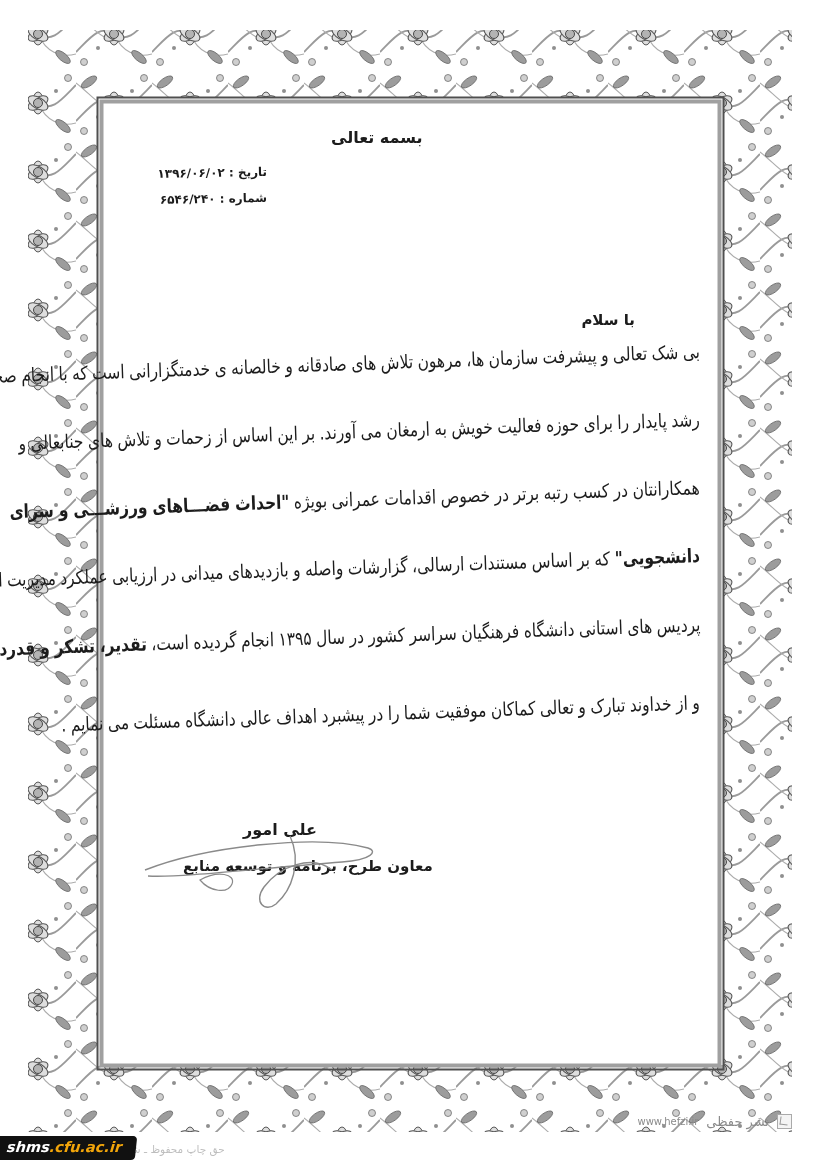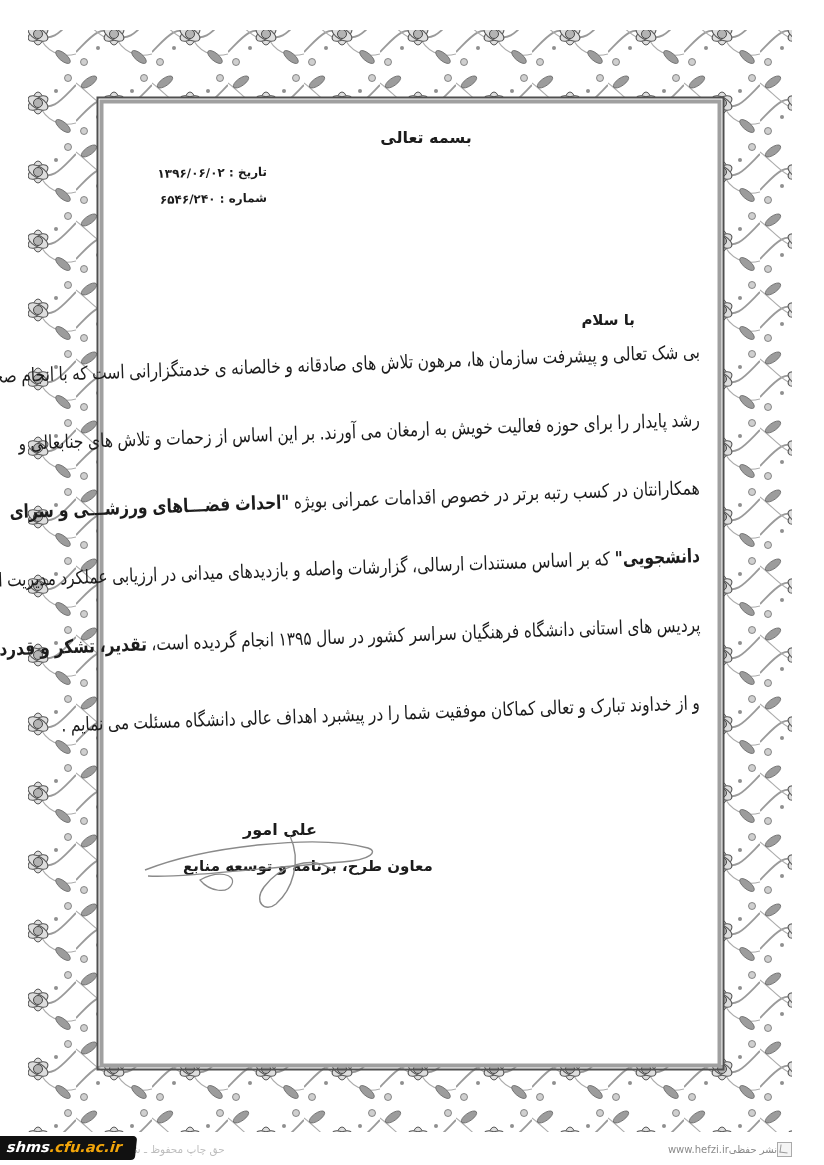--- a/index.html
+++ b/index.html
@@ -5,21 +5,21 @@
   html,body{margin:0;padding:0;background:#ffffff;}
   .page{
     position:relative;width:824px;height:1165px;background:#ffffff;
     font-family:"DejaVu Sans",sans-serif;color:#1c1c1c;overflow:hidden;
   }
   .abs{position:absolute;}
   svg.border-art{position:absolute;left:0;top:0;z-index:0;}
   .content{position:absolute;left:0;top:0;width:824px;height:1165px;z-index:2;}
 
   .besmellah{
-    left:331px;top:128px;width:190px;text-align:center;
+    left:331px;top:128px;width:190px;text-align:left;
     font-weight:bold;font-size:16px;direction:rtl;
   }
   .meta-block{
     left:143px;top:160px;width:124px;direction:rtl;text-align:right;
     font-size:12px;font-weight:bold;line-height:26px;white-space:nowrap;
   }
   .meta-line{transform:rotate(-1deg);}
   .recipient{
     right:181px;top:213px;direction:rtl;text-align:right;
     font-weight:bold;font-size:15px;line-height:31px;white-space:nowrap;
@@ -42,24 +42,24 @@
     font-style:italic;font-weight:bold;font-size:14.5px;
     padding:3px 14px 5px 12px;border-radius:4px;transform:skewX(-6deg);
     white-space:nowrap;z-index:4;
   }
   .site-badge .suffix{color:#f2a50a;}
   .copyright-note{
     left:112px;top:1143px;direction:rtl;font-size:10.5px;color:#555555;
     opacity:.38;filter:blur(.3px);white-space:nowrap;
   }
   .publisher{
-    right:32px;top:1142px;display:flex;align-items:center;gap:0;
+    right:32px;top:1114px;display:flex;align-items:center;gap:8px;
     color:#8a8a8a;font-size:10px;white-space:nowrap;
   }
-  .publisher .fa{font-size:10px;direction:rtl;text-align:center;}
+  .publisher .fa{font-size:13px;direction:rtl;text-align:center;}
   .pub-logo{
     width:13px;height:13px;border:1px solid #aaaaaa;display:inline-block;
     position:relative;background:#f4f4f4;
   }
   .pub-logo:before{
     content:"";position:absolute;left:2px;top:2px;width:7px;height:7px;
     border-left:1px solid #999;border-bottom:1px solid #999;transform:rotate(8deg);
   }
 </style>
 </head>

